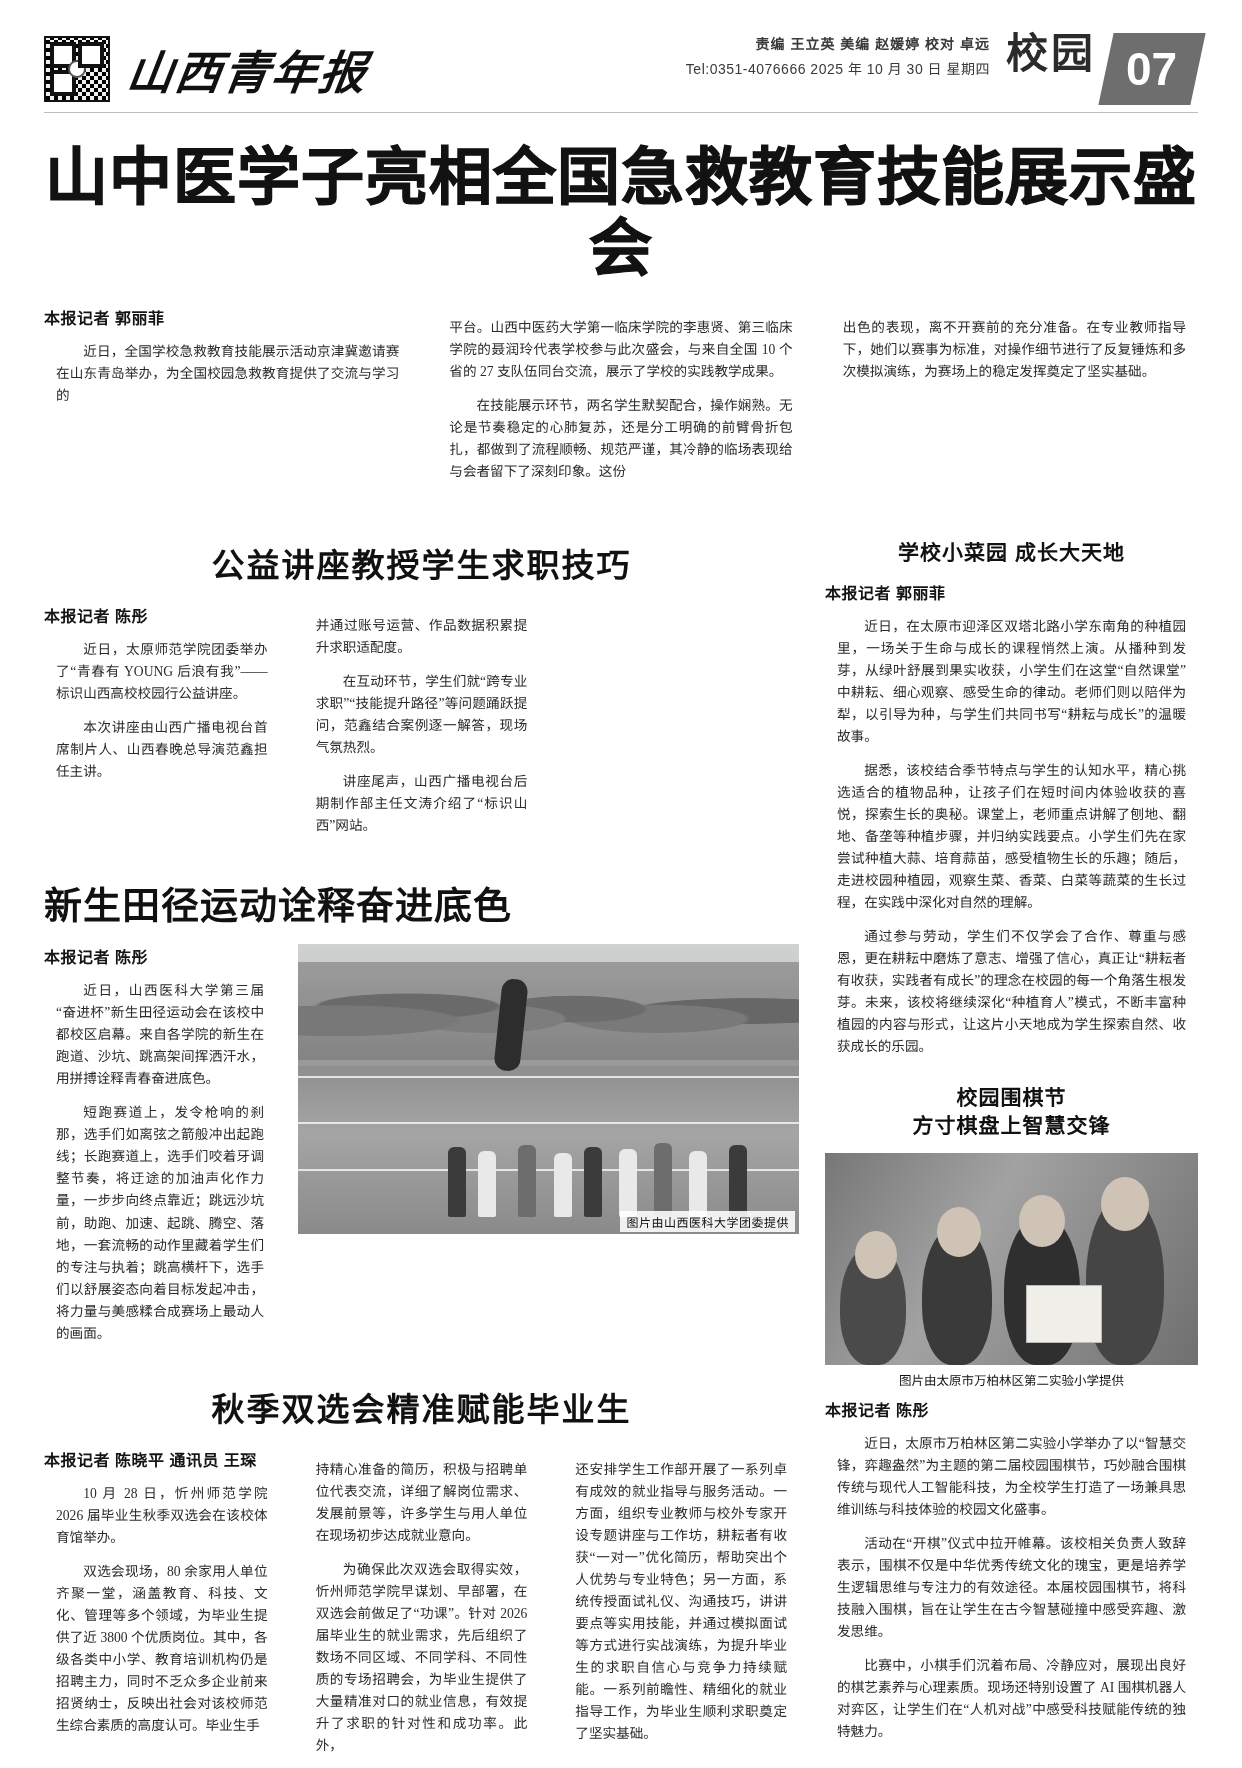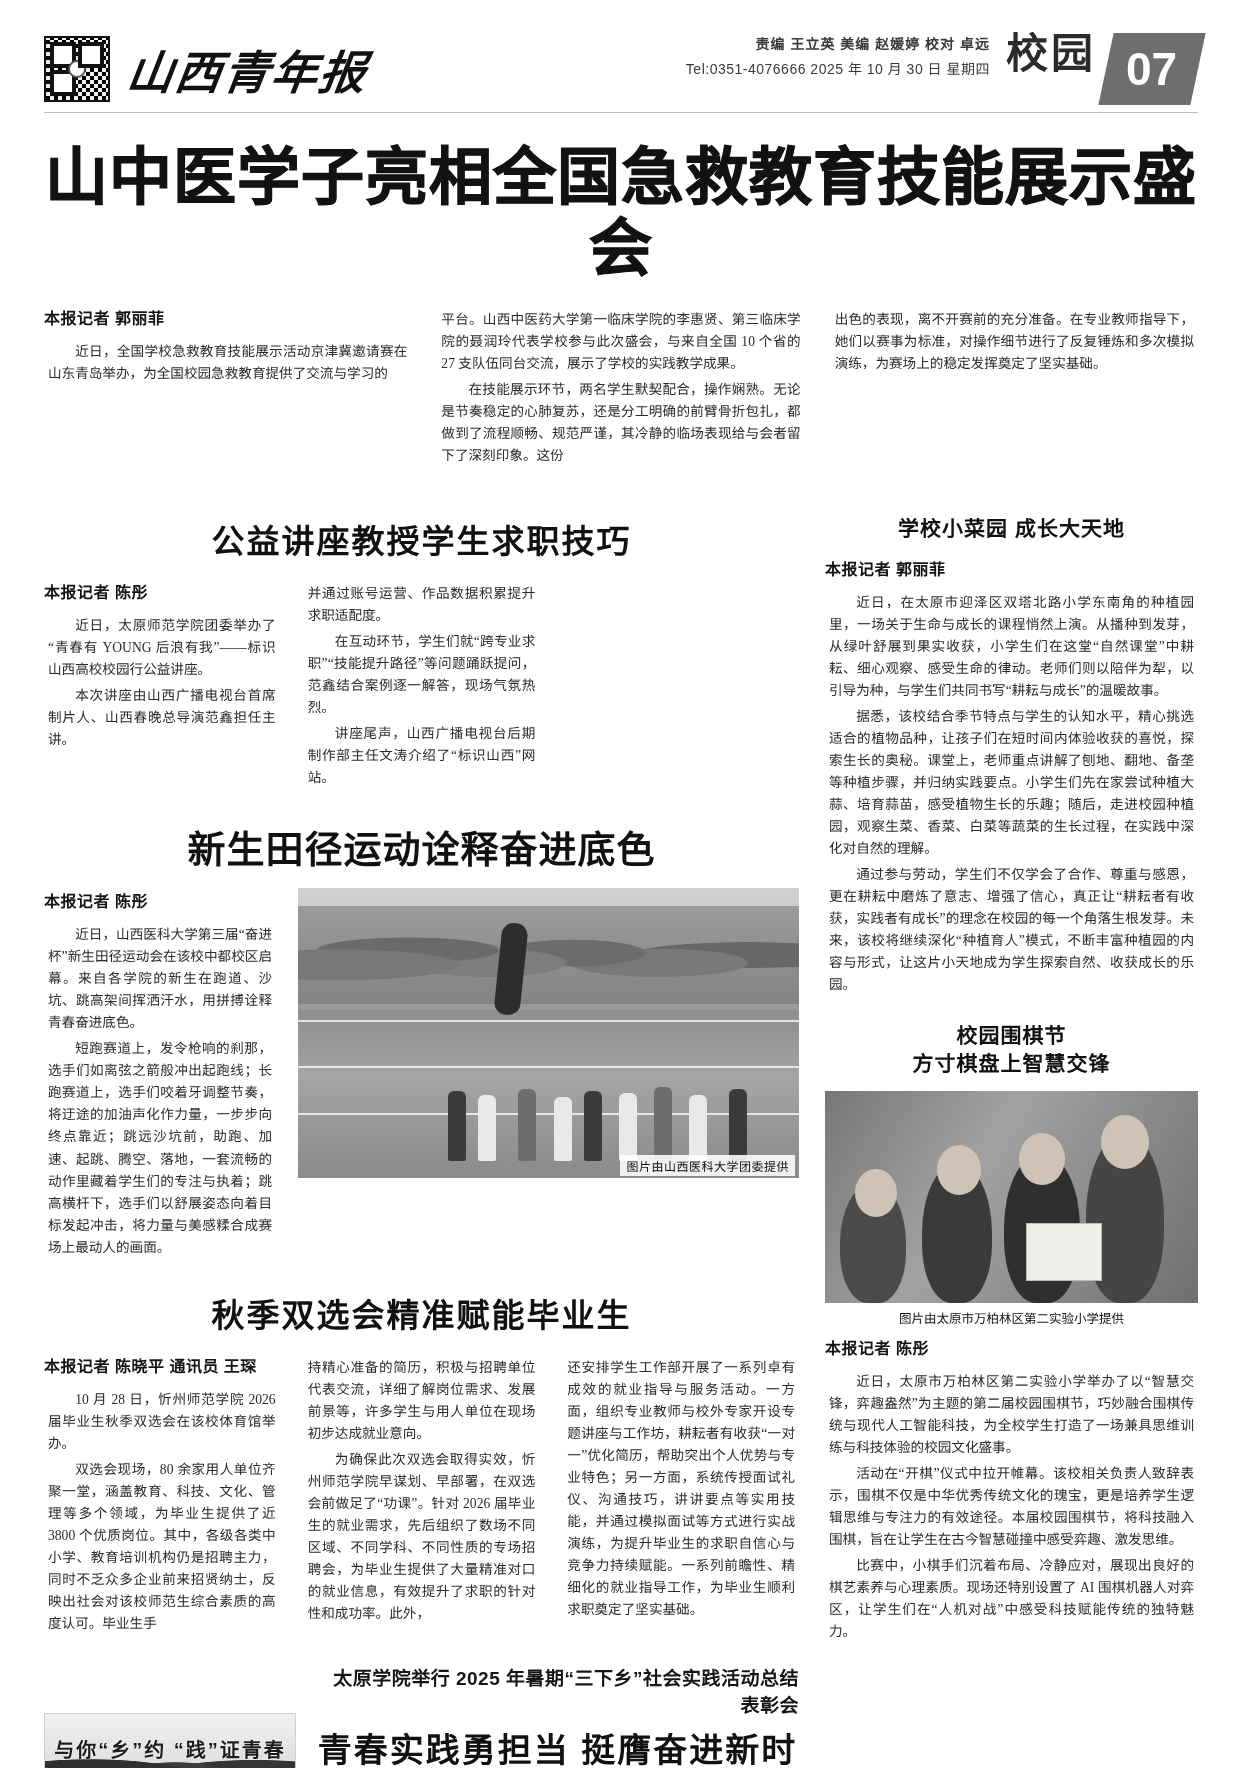--- a/index.html
+++ b/index.html
@@ -114,21 +114,21 @@
   
   .byline{
     font-family:"Liberation Sans",sans-serif;
     font-weight:bold;
     font-size:16px;
     color:#141414;
     margin:0 0 12px 0;
     letter-spacing:.5px;
   }
   .body-col p{
-    margin:4px;
+    margin:12px;
     font-size:13.6px;
     line-height:1.62;
     text-align:justify;
     text-justify:inter-ideograph;
     color:#2a2a2a;
     text-indent:2em;
   }
   .body-col p.cont{text-indent:0;}
 
   
@@ -155,21 +155,21 @@
     letter-spacing:2px;
     text-align:center;
     color:#111;
     margin:0 0 16px 0;
   }
   .h2-left{
     font-family:"Liberation Sans",sans-serif;
     font-weight:bold;
     font-size:38px;
     letter-spacing:1px;
-    text-align:center;
+    text-align:left;
     color:#111;
     margin:0 0 14px 0;
   }
   .h2-rail{
     font-family:"Liberation Sans",sans-serif;
     font-weight:bold;
     font-size:21px;
     letter-spacing:1px;
     text-align:center;
     color:#111;

